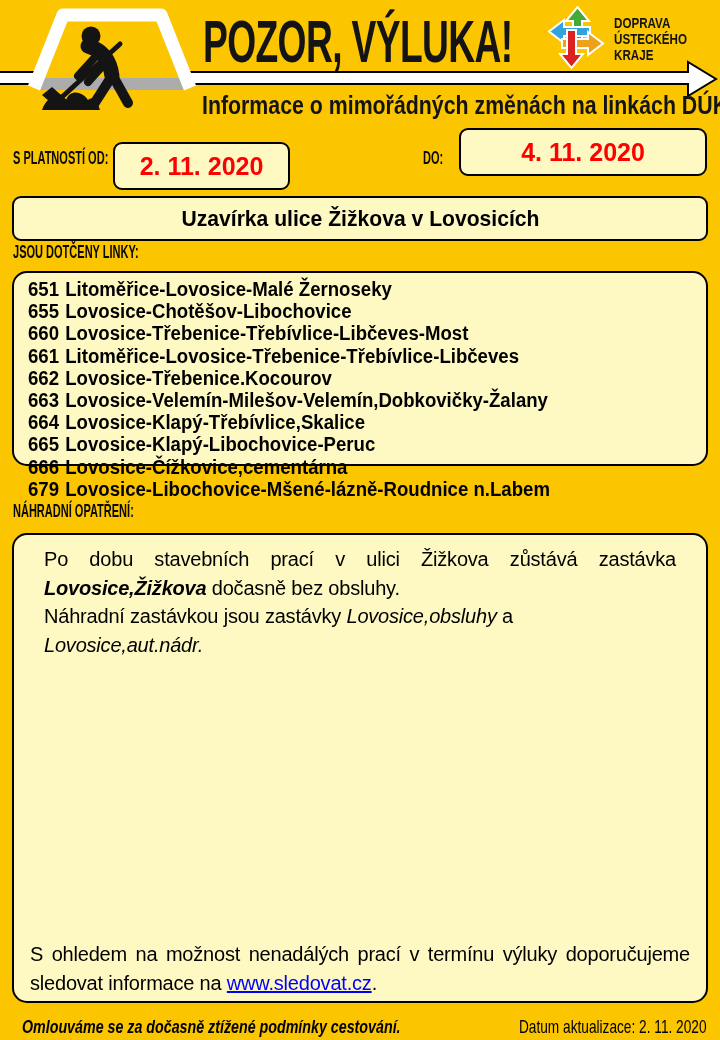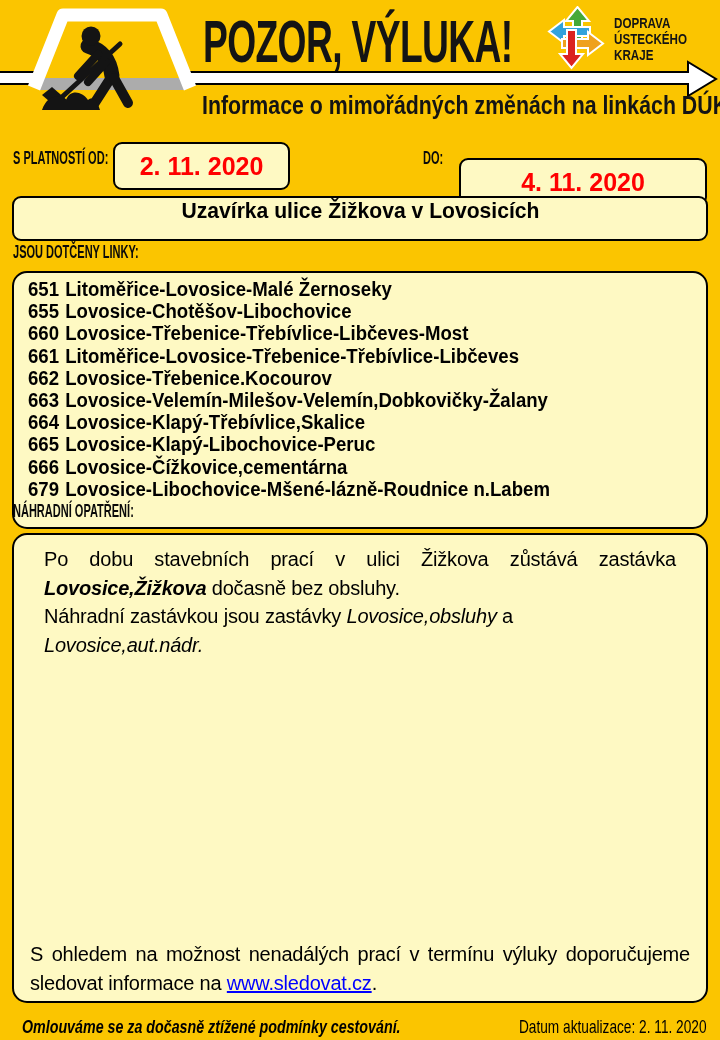--- a/index.html
+++ b/index.html
@@ -30,24 +30,24 @@
   .section-label {
     font-size:19px; font-weight:bold; white-space:nowrap;
     transform:scaleX(0.58); transform-origin:left top; color:#0a0a0a;
   }
   
   .wbox { background:#fef9c3; border:2.5px solid #000;margin-top:9px; }
   .date-box { height:48px; border-radius:9px; display:flex; align-items:center; justify-content:center; }
   .date-text { font-size:25px; font-weight:bold; color:#FF0000; white-space:nowrap; }
   .event-box {
     left:12px; top:187px; width:696px; height:45px; border-radius:9px;
-    display:flex; align-items:flex-start; justify-content:center;
+    display:flex; align-items:center; justify-content:center;
   }
   .event-title { font-size:22px; font-weight:bold; white-space:nowrap; transform:scaleX(0.96); }
-  .lines-box { left:12px; top:262px; width:696px; height:258px; border-radius:15px; padding:5px 14px; }
+  .lines-box { left:12px; top:262px; width:696px; height:195px; border-radius:15px; padding:5px 14px; }
   .line-row {
     display:flex; font-size:20px; font-weight:bold; line-height:22.2px;
     white-space:nowrap; transform:scaleX(0.93); transform-origin:left top;
   }
   .line-num { width:40px; flex:0 0 40px; }
   .main-box { left:12px; top:524px; width:696px; height:470px; border-radius:15px; padding:10px 30px; }
   .body-text { font-size:20px; line-height:28.5px; letter-spacing:-0.2px; }
   .just { text-align:justify; }
   .stop-bold { font-weight:bold; font-style:italic; }
   .stop-it { font-style:italic; }
@@ -112,21 +112,21 @@
   <div class="abs subtitle">Informace o mimořádných změnách na linkách DÚK</div>
 
   <div class="abs section-label" style="left:13px; top:147px;">S PLATNOSTÍ OD:</div>
 
   <div class="abs wbox date-box" style="left:113px; top:133px; width:177px;">
     <span class="date-text">2. 11. 2020</span>
   </div>
 
   <div class="abs section-label" style="left:423px; top:147px;">DO:</div>
 
-  <div class="abs wbox date-box" style="left:459px; top:149px; width:248px;text-align:center;">
+  <div class="abs wbox date-box" style="left:459px; top:119px; width:248px;text-align:center;">
     <span class="date-text">4. 11. 2020</span>
   </div>
 
   <div class="abs wbox event-box">
     <span class="event-title">Uzavírka ulice Žižkova v Lovosicích</span>
   </div>
 
   <div class="abs section-label" style="left:13px; top:241px;">JSOU DOTČENY LINKY:</div>
 
   <div class="abs wbox lines-box">

